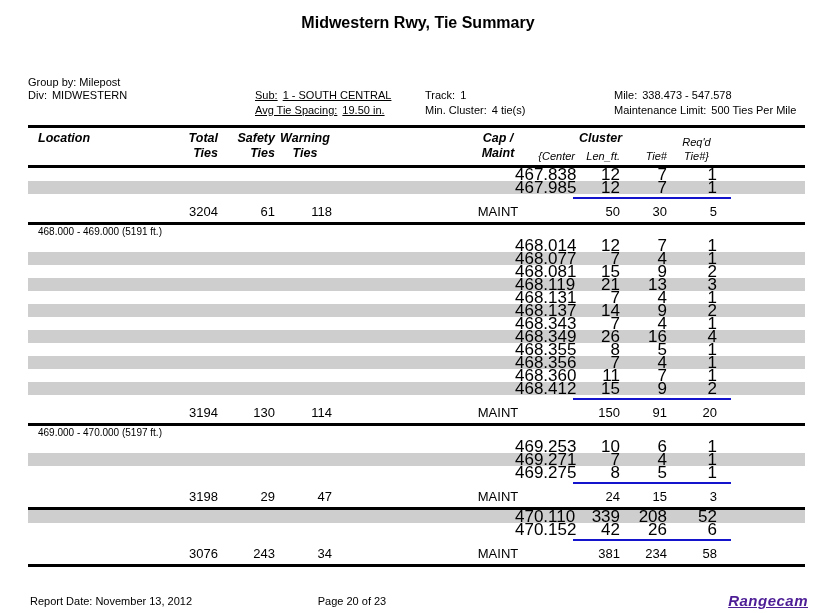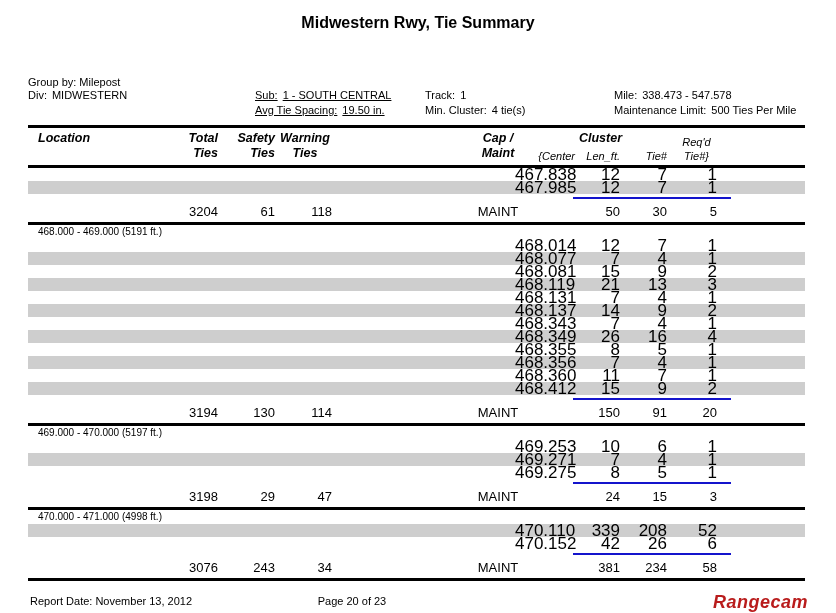--- a/index.html
+++ b/index.html
@@ -45,22 +45,22 @@
   .c-warning{left:244px;width:60px;text-align:right;}
   .c-cap{left:420px;width:100px;text-align:center;}
   .c-center{left:487px;width:60px;text-align:right;}
   .c-len{left:552px;width:40px;text-align:right;}
   .c-tie{left:600px;width:39px;text-align:right;}
   .c-reqd{left:645px;width:44px;text-align:right;}
 
   .footer{position:absolute;left:0;top:592px;width:836px;height:20px;font-size:11px;}
   .f-date{position:absolute;left:30px;top:3px;}
   .f-page{position:absolute;left:0;top:3px;width:704px;text-align:center;}
-  .f-logo{position:absolute;right:28px;top:0;font-size:18px;font-weight:bold;font-style:italic;
-          color:#b91c1c;letter-spacing:0.5px;}
+  .f-logo{position:absolute;right:28px;top:0;font-size:15px;font-weight:bold;font-style:italic;
+          color:#4c1d95;letter-spacing:0.5px;text-decoration:underline;}
 </style>
 </head>
 <body>
 
 <div class="page">
 
   <div class="title">Midwestern Rwy, Tie Summary</div>
 
   <div class="info">
     <div class="info-row">
@@ -235,23 +235,20 @@
         <div class="subtotal">
           <div class="c c-total">3198</div>
           <div class="c c-safety">29</div>
           <div class="c c-warning">47</div>
           <div class="c c-cap">MAINT</div>
           <div class="c c-len">24</div>
           <div class="c c-tie">15</div>
           <div class="c c-reqd">3</div>
         </div>
         <div class="thick"></div>
-        <div class="secrow">
-          <div class="c c-loc">470.000 - 471.000 (4998 ft.)</div>
-        </div>
         <div class="row shade">
           <div class="c c-center">470.110</div>
           <div class="c c-len">339</div>
           <div class="c c-tie">208</div>
           <div class="c c-reqd">52</div>
         </div>
         <div class="row">
           <div class="c c-center">470.152</div>
           <div class="c c-len">42</div>
           <div class="c c-tie">26</div>

